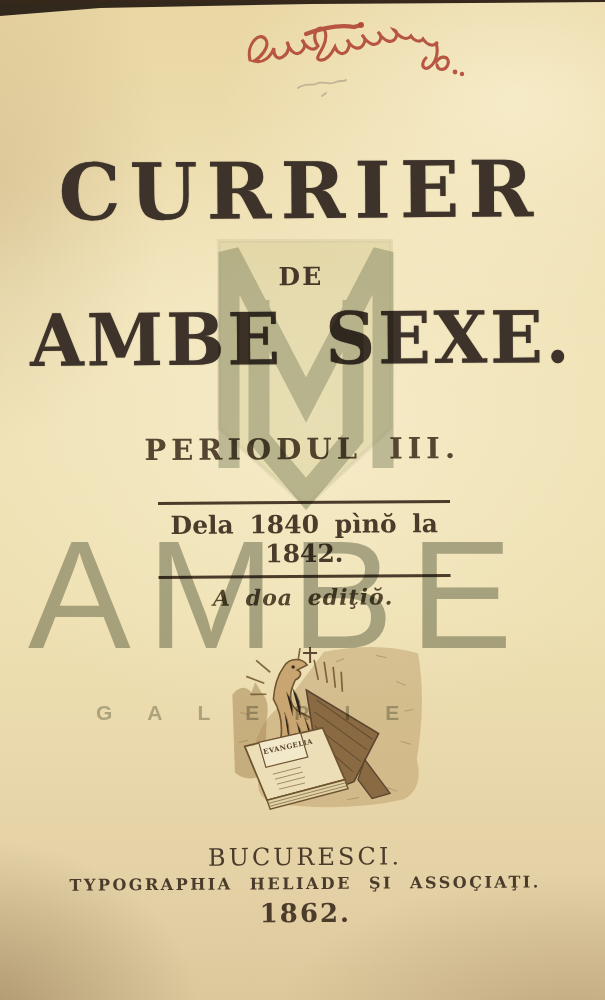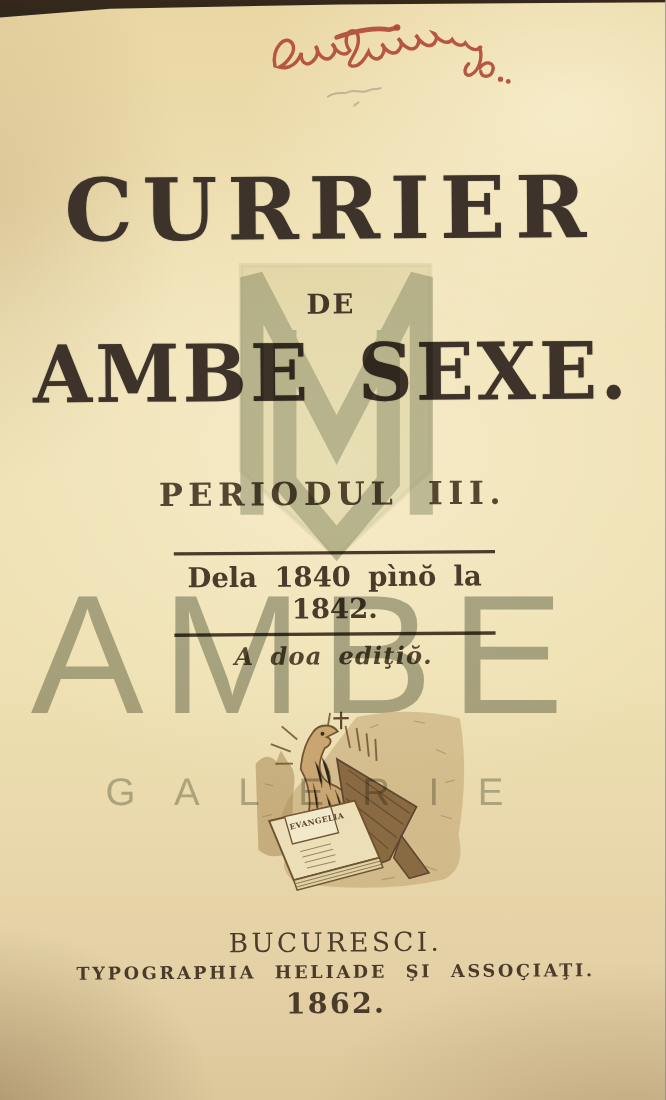--- a/index.html
+++ b/index.html
@@ -35,21 +35,21 @@
     letter-spacing:3px;color:#4a3b2b;}
   .imprint-pub{left:0;right:0;top:874px;text-align:center;font-size:16px;font-weight:bold;
     letter-spacing:2.5px;word-spacing:9px;color:#4a3b2b;}
   .imprint-year{left:0;right:0;top:898px;text-align:center;font-size:26px;font-weight:bold;
     letter-spacing:2px;color:#4a3b2b;}
   .wm{pointer-events:none;}
   .wm-primary{left:28px;top:518px;width:549px;font-family:"Liberation Sans",sans-serif;
     font-size:154px;font-weight:400;line-height:1;letter-spacing:16px;white-space:nowrap;
     color:rgba(106,113,97,.52);mix-blend-mode:multiply;}
   .wm-secondary{left:96px;top:701px;font-family:"Liberation Sans",sans-serif;
-    font-size:35px;font-weight:400;letter-spacing:35px;white-space:nowrap;
+    font-size:21px;font-weight:700;letter-spacing:35px;white-space:nowrap;
     color:rgba(106,113,97,.45);mix-blend-mode:multiply;}
 </style>
 </head>
 <body>
 
 <div class="page">
 
   <svg class="abs" style="left:0;top:0;" width="605" height="22" viewBox="0 0 605 22">
     <polygon points="0,0 605,0 605,2 310,4 100,8 0,16" fill="#231910" opacity="0.92"></polygon>
     <rect x="0" y="0" width="605" height="2" fill="rgba(60,40,25,0.5)"></rect>

